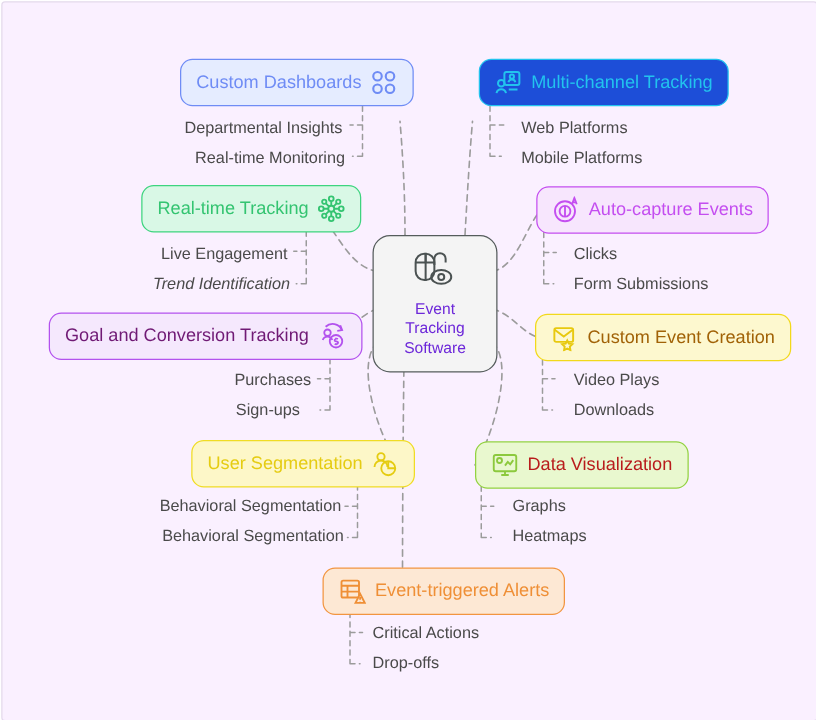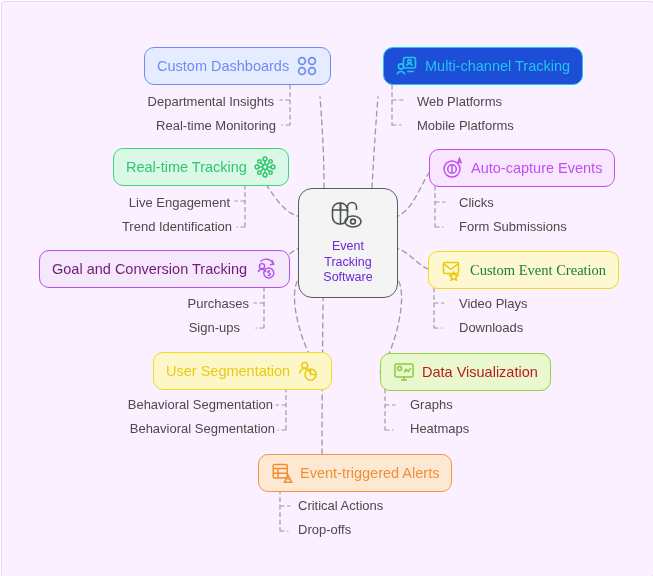--- a/index.html
+++ b/index.html
@@ -160,21 +160,21 @@
         <circle cx="5.4" cy="5.4" r="1.7"></circle>
           <circle cx="16.6" cy="5.4" r="1.7"></circle>
         <circle cx="5.4" cy="16.6" r="1.7"></circle>
           <circle cx="16.6" cy="16.6" r="1.7"></circle>
         <path d="M11,4.9 v3.7 M11,13.4 v3.7 M4.9,11 h3.7 M13.4,11 h3.7
                  M6.7,6.7 l2.6,2.6 M15.3,6.7 l-2.6,2.6 M6.7,15.3 l2.6,-2.6 M15.3,15.3 l-2.6,-2.6"></path>
       </svg>
     </span>
   </div>
   <div class="sub r" style="left:30px;top:194px;width:198px;">Live Engagement</div>
-  <div class="sub r" style="left:30px;top:218px;width:200px;">Trend Identification</div>
+  <div class="sub r" style="left:30px;top:218px;width:200px;font-style:italic;">Trend Identification</div>
 
   <div class="node" style="left:427px;top:147px;border-color:#c44ef0;background:#f7e6fd;">
     <span>
       <svg width="22" height="22" viewBox="0 0 22 22" fill="none" stroke="#c44ef0" stroke-width="1.5">
         <circle cx="10" cy="12" r="8"></circle>
         <circle cx="10" cy="12" r="4.3"></circle>
         <path d="M10,7.7 v8.6"></path>
         <path d="M15.6,6.4 l1.9,-5 l1.9,5 M16.1,4.9 h2.8"></path>
       </svg>
     </span>
@@ -201,21 +201,21 @@
 
   <div class="node" style="left:426px;top:249px;border-color:#f2d91b;background:#fdf8cf;">
     <span>
       <svg width="22" height="22" viewBox="0 0 22 22" fill="none" stroke="#e8c90f" stroke-width="1.55">
         <rect x="2.5" y="3.5" width="15" height="11" rx="1.4"></rect>
         <path d="M2.5,4.6 L10,10.3 L17.5,4.6"></path>
         <path d="M12.8,13.3 l1.25,2.6 l2.85,0.4 l-2.05,2 l0.5,2.85 l-2.55,-1.35
                  l-2.55,1.35 l0.5,-2.85 l-2.05,-2 l2.85,-0.4 z" fill="#fdf8cf"></path>
       </svg>
     </span>
-    <span class="lbl" style="color:#15803d;font-family:Liberation Serif, serif;">Custom Event Creation</span>
+    <span class="lbl" style="color:#a16207;">Custom Event Creation</span>
   </div>
   <div class="sub" style="left:457px;top:295px;">Video Plays</div>
   <div class="sub" style="left:457px;top:319px;">Downloads</div>
 
   <div class="node" style="left:151px;top:350px;border-color:#f0dc24;background:#fdf7c8;">
     <span class="lbl" style="color:#e5cc12;">User Segmentation</span>
     <span>
       <svg width="22" height="22" viewBox="0 0 22 22" fill="none" stroke="#e5cc12" stroke-width="1.5">
         <circle cx="7.8" cy="5.4" r="2.9"></circle>
         <path d="M2.6,13.6 a5.2,5.2 0 0 1 10.4,0"></path>

